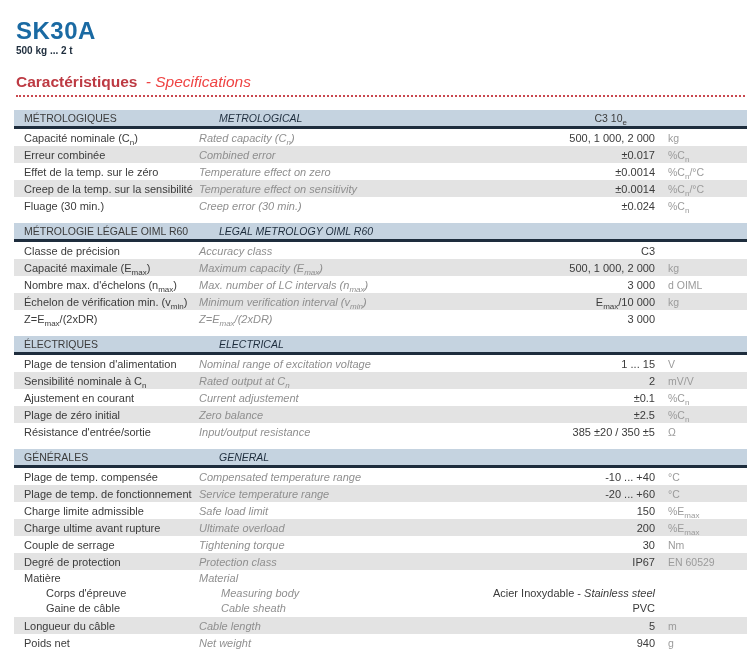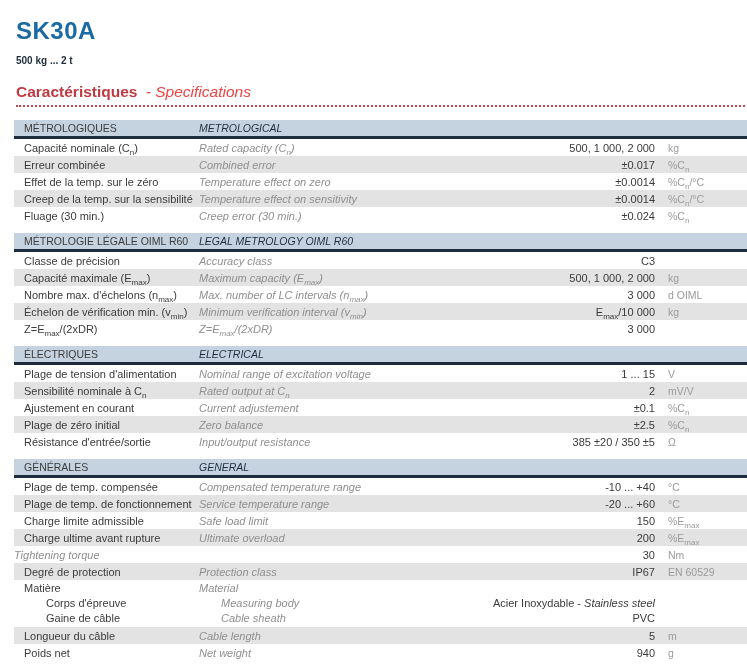--- a/index.html
+++ b/index.html
@@ -9,40 +9,40 @@
     color:#3b3b3b;
     overflow:hidden;
   }
   .page { padding-top:18px; }
   .masthead { padding-left:16px; }
   .product-title {
     color:#1a6aa3; font-size:24px; font-weight:bold; letter-spacing:0.5px;
     line-height:26px;
   }
   .capacity-range {
-    color:#1e2d3d; font-size:10px; font-weight:bold; margin-top:11px;
+    color:#1e2d3d; font-size:10px; font-weight:bold; margin-top:1px;
   }
   .spec-heading {
     margin:17px 2px 0 16px;
     padding-bottom:5px;
     border-bottom:2px dotted #c9484f;
     font-size:15.5px; line-height:17px;
   }
   .spec-heading .h-fr { color:#bd3a43; font-weight:bold; }
   .spec-heading .h-en { color:#ef4444; font-style:italic; margin-left:4px; }
 
   .tables { margin:13px 0 0 14px; width:733px; }
   .spec-section { margin-bottom:9px; }
 
   .thead {
     display:flex; align-items:center;
     background:#c5d3e0;
     border-bottom:3px solid #1e2d3d;
     height:16px;
-    color:#1e2d3d; font-size:10.5px;
+    color:#1e2d3d; font-size:10.5px;gap:20px;
   }
   .thead .c-en { font-style:italic; color:#1e2d3d; }
   .thead .c-val { padding-right:12px; box-sizing:border-box; }
 
   .trow {
     display:flex; align-items:center;
     min-height:17px;
     font-size:11px;
   }
   .trow.alt { background:#e3e3e3; }
@@ -71,20 +71,21 @@
   <div class="spec-heading">
     <span class="h-fr">Caractéristiques</span>
     <span class="h-en">- Specifications</span>
   </div>
 
   <div class="tables">
       <div class="spec-section">
         <div class="thead">
           <div class="c-fr">MÉTROLOGIQUES</div>
           <div class="c-en">METROLOGICAL</div>
+          <div class="c-val">C3 10<sub>e</sub></div>
           <div class="c-unit"></div>
         </div>
         <div class="trow">
           <div class="c-fr">Capacité nominale (C<sub>n</sub>)</div>
           <div class="c-en">Rated capacity (C<sub>n</sub>)</div>
           <div class="c-val">500, 1 000, 2 000</div>
           <div class="c-unit">kg</div>
         </div>
         <div class="trow alt">
           <div class="c-fr">Erreur combinée</div>
@@ -212,20 +213,21 @@
           <div class="c-val">150</div>
           <div class="c-unit">%E<sub>max</sub></div>
         </div>
         <div class="trow alt">
           <div class="c-fr">Charge ultime avant rupture</div>
           <div class="c-en">Ultimate overload</div>
           <div class="c-val">200</div>
           <div class="c-unit">%E<sub>max</sub></div>
         </div>
         <div class="trow">
+          <div class="c-fr">Couple de serrage</div>
           <div class="c-en">Tightening torque</div>
           <div class="c-val">30</div>
           <div class="c-unit">Nm</div>
         </div>
         <div class="trow alt">
           <div class="c-fr">Degré de protection</div>
           <div class="c-en">Protection class</div>
           <div class="c-val">IP67</div>
           <div class="c-unit">EN 60529</div>
         </div>

